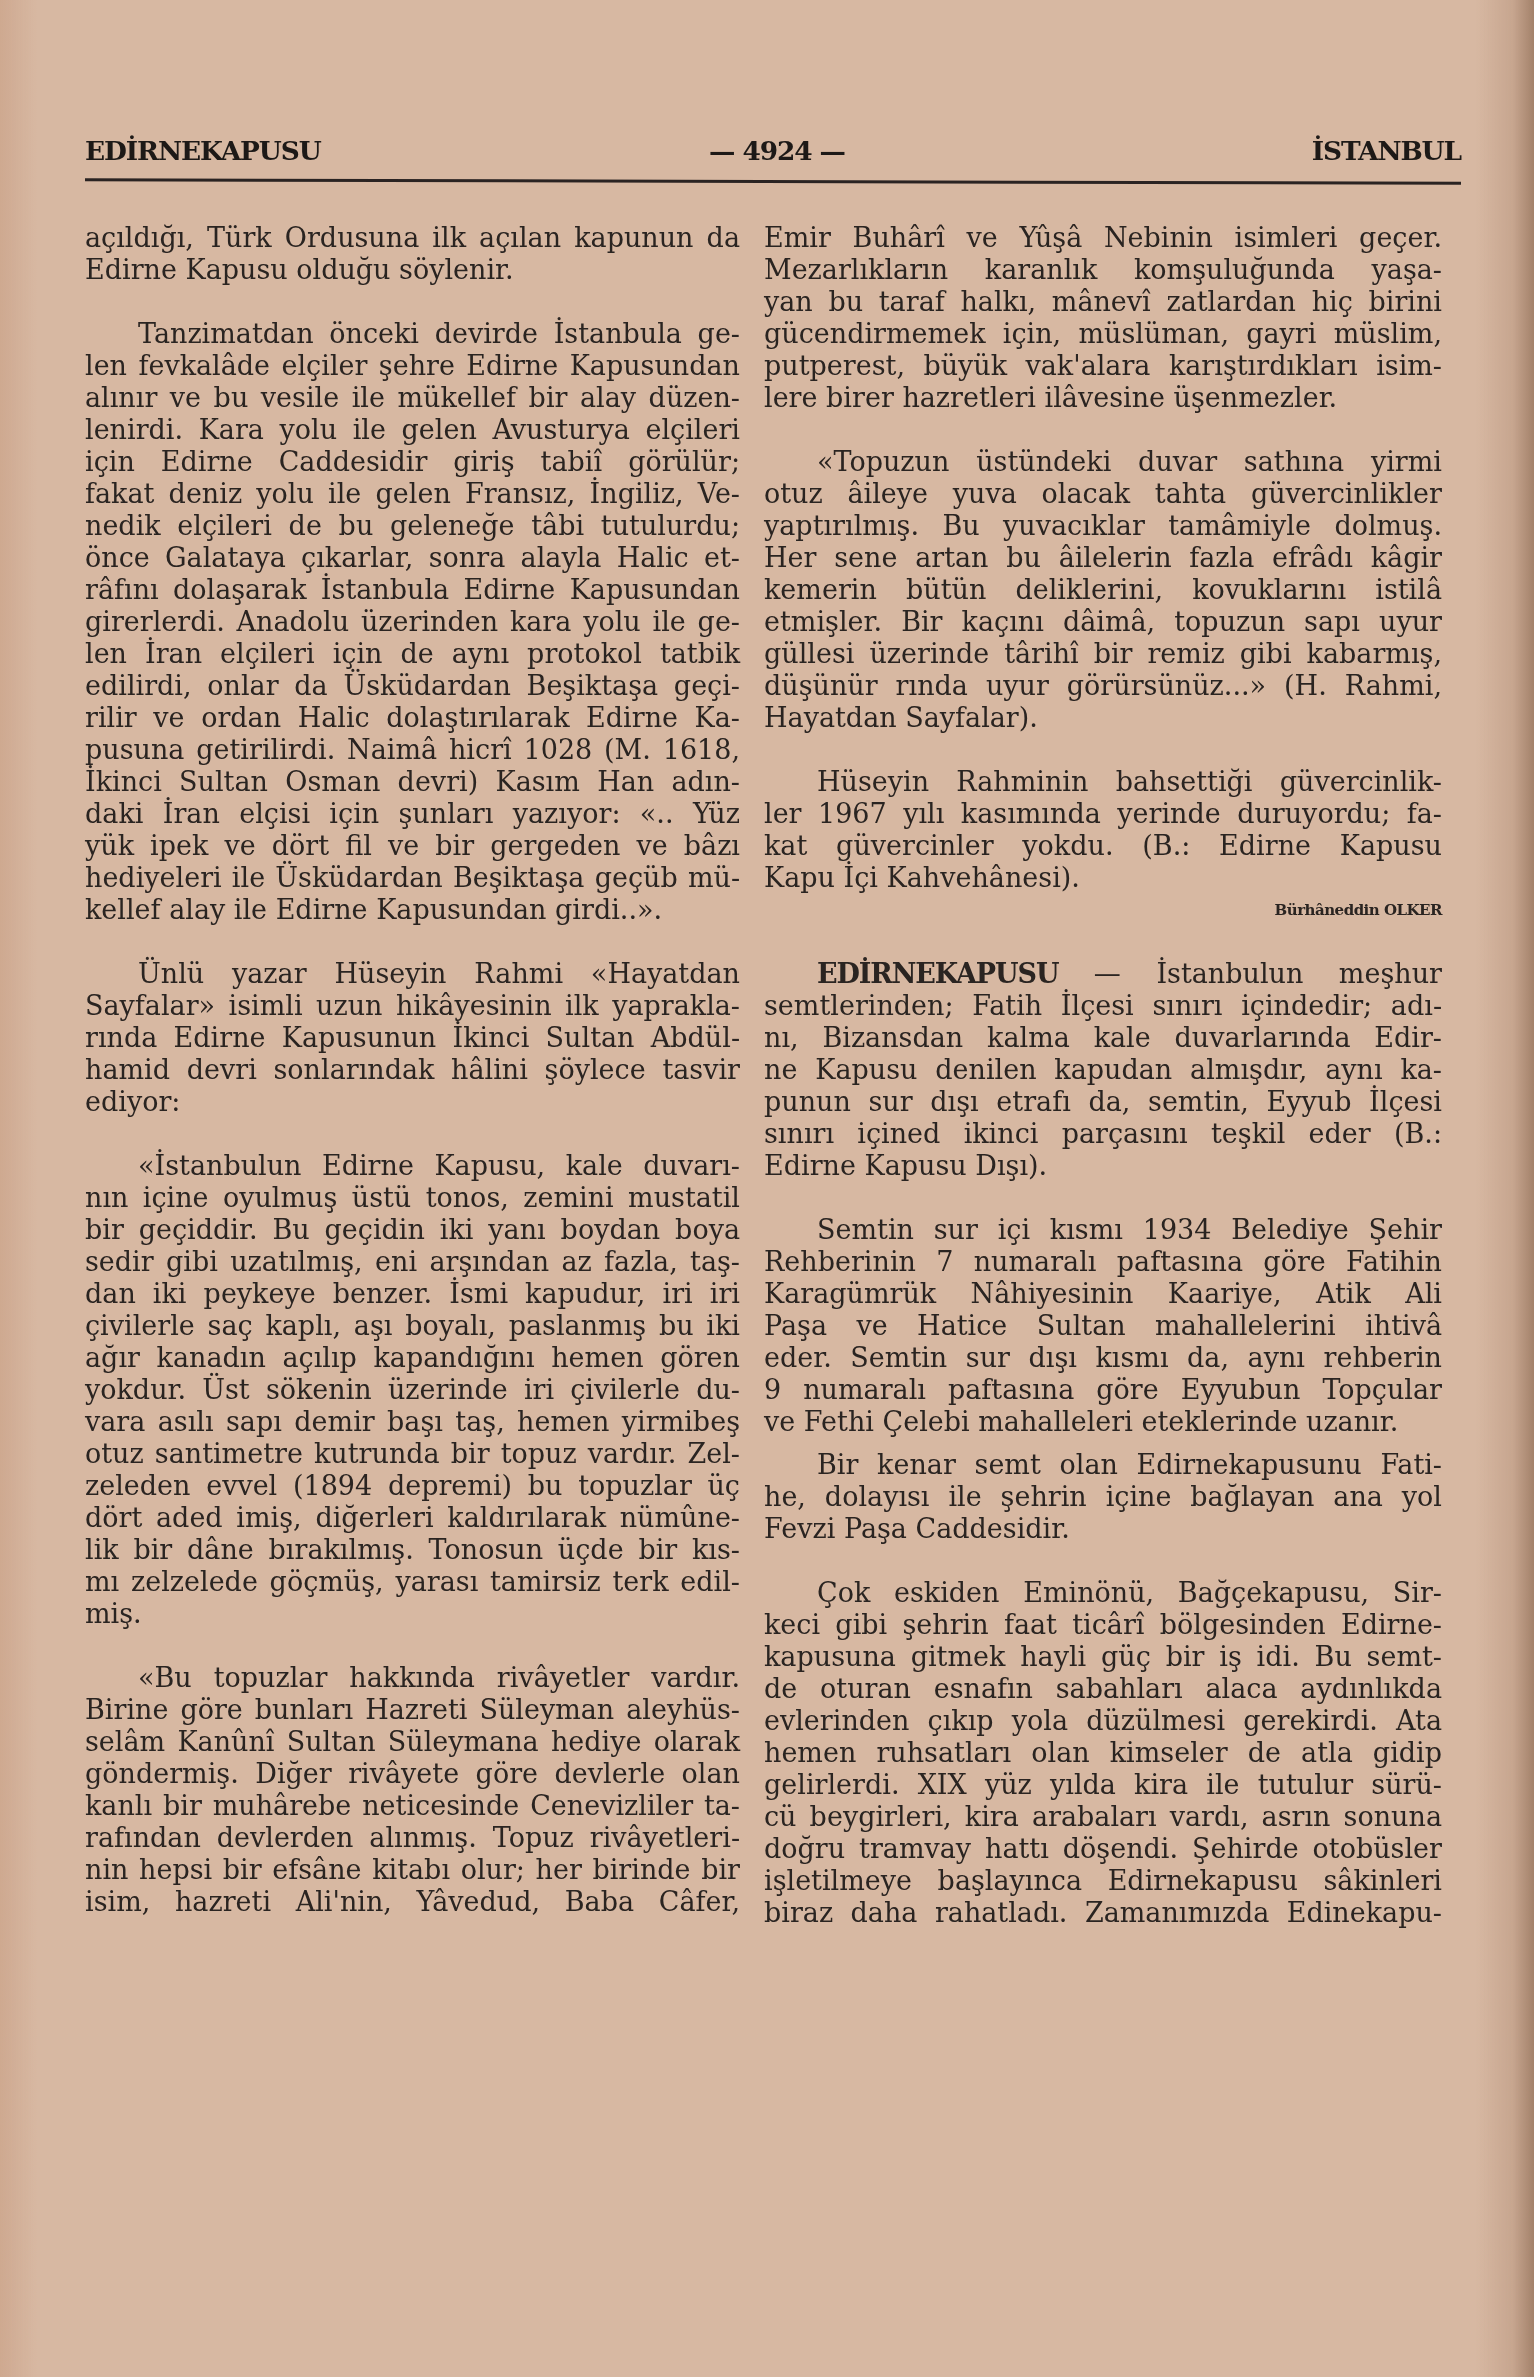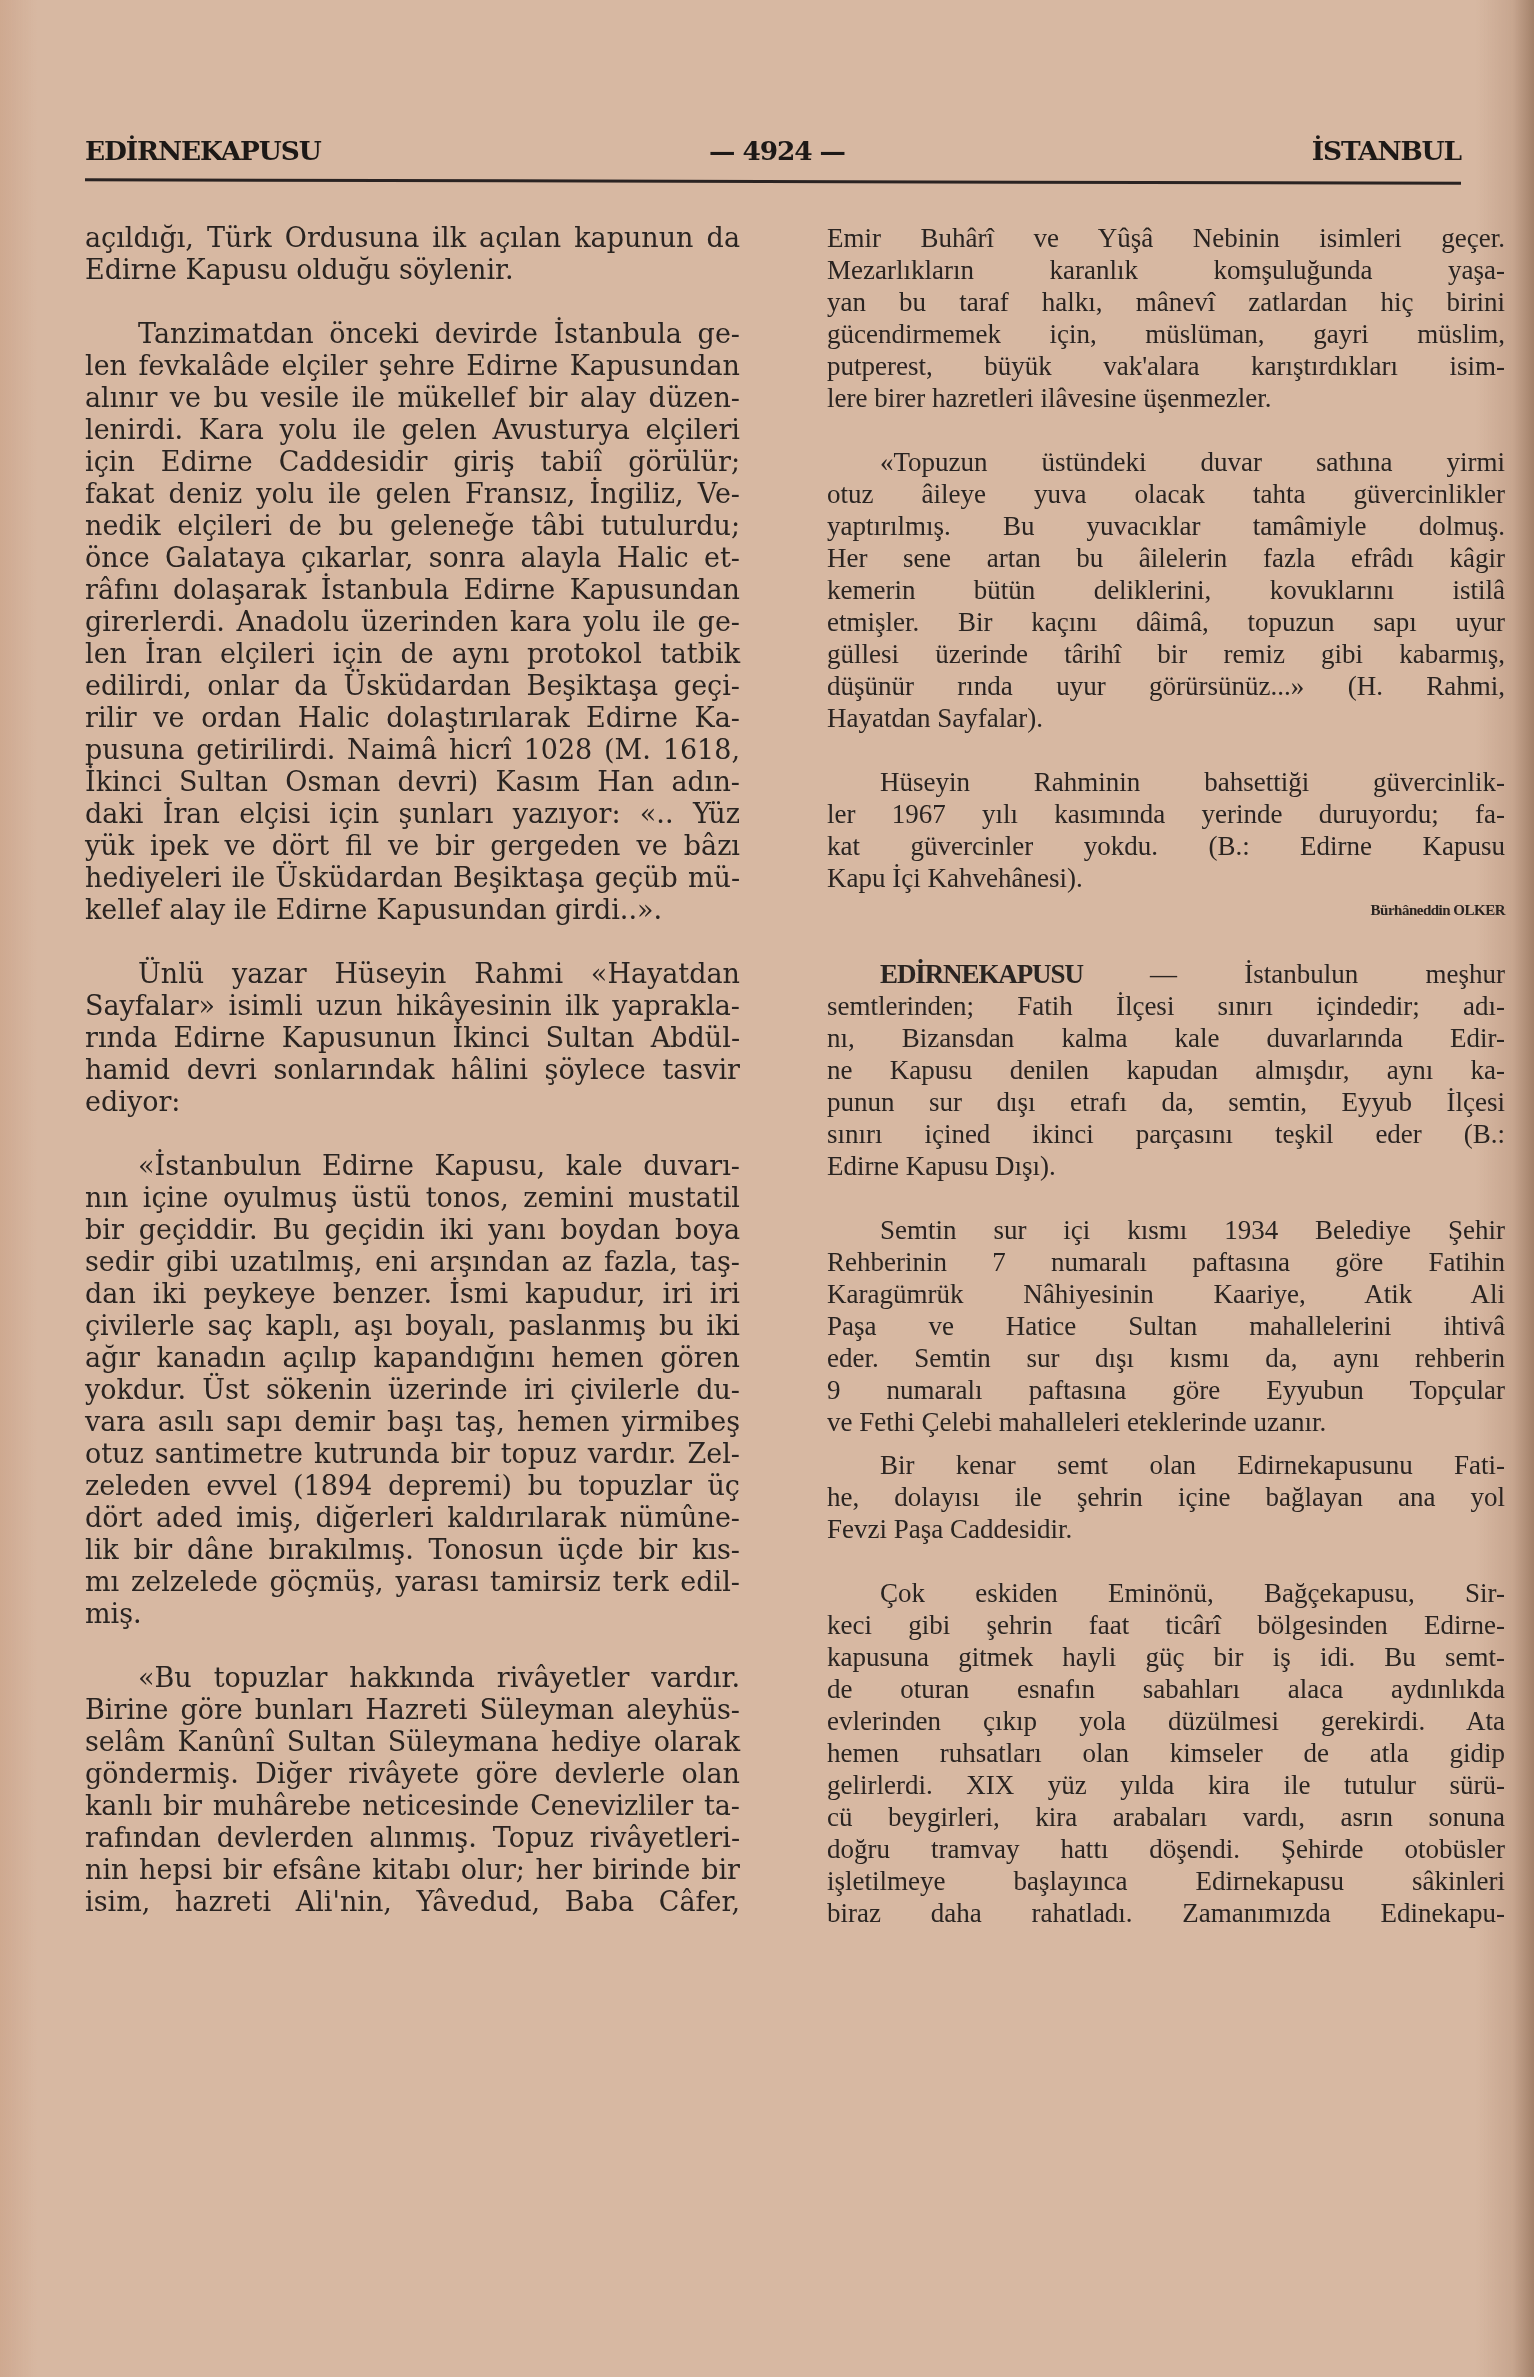--- a/index.html
+++ b/index.html
@@ -24,21 +24,21 @@
   .rh-right { position: absolute; right: 0; top: 0; margin-left: 16px; }
   .rule {
     position: absolute; left: 85px; right: 74px; top: 180px;
     height: 3.2px; background: #2a2322; transform: rotate(0.15deg);
   }
   .column {
     position: absolute; top: 222px; width: 655px;
     font-size: 27px; line-height: 32px;
   }
   .col-left { left: 85px; }
-  .col-right { left: 827px; width: 678px; font-family: Liberation Serif, serif; }
+  .col-right { left: 764px; width: 678px; }
   .para { margin: 0; }
   .line {
     display: block; white-space: nowrap;
     text-align: justify; text-align-last: justify;
   }
   .line.last { text-align-last: left; }
   .indent { padding-left: 53px; }
   .gap { height: 32px; }
   .gap-sm { height: 10.6px; }
   .signature {

